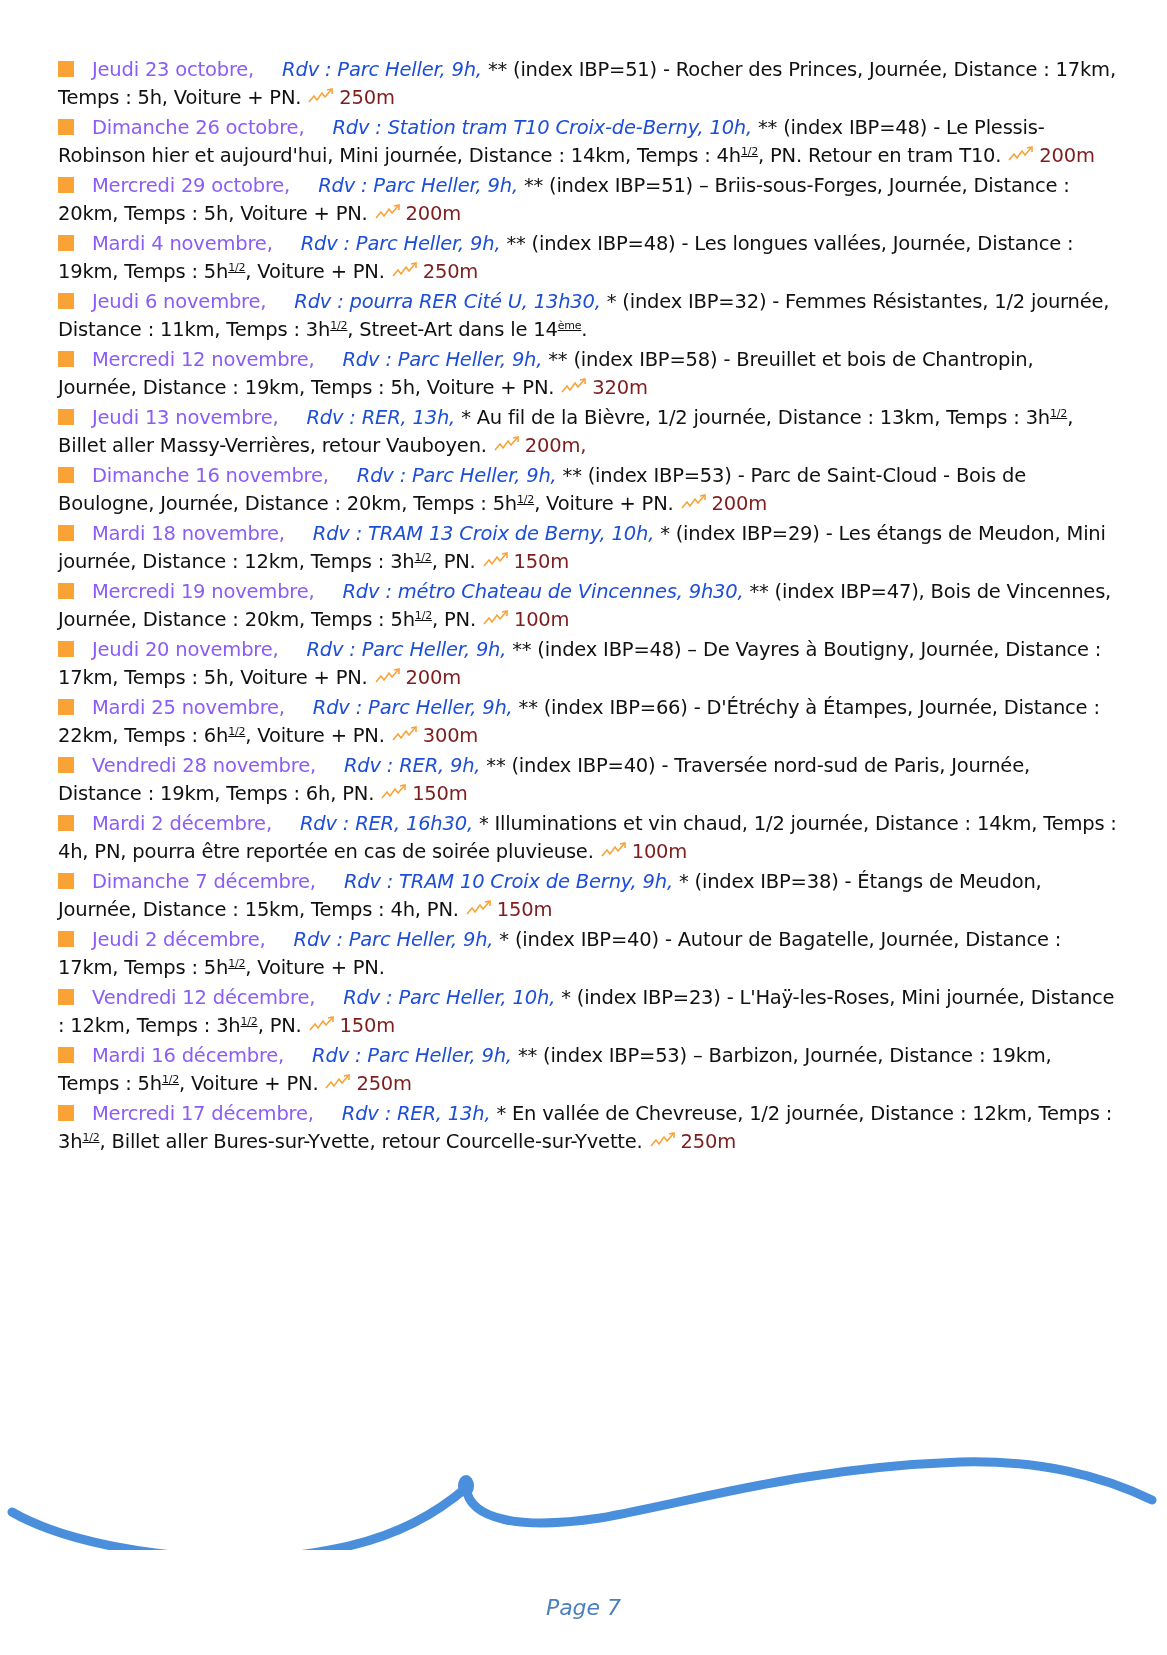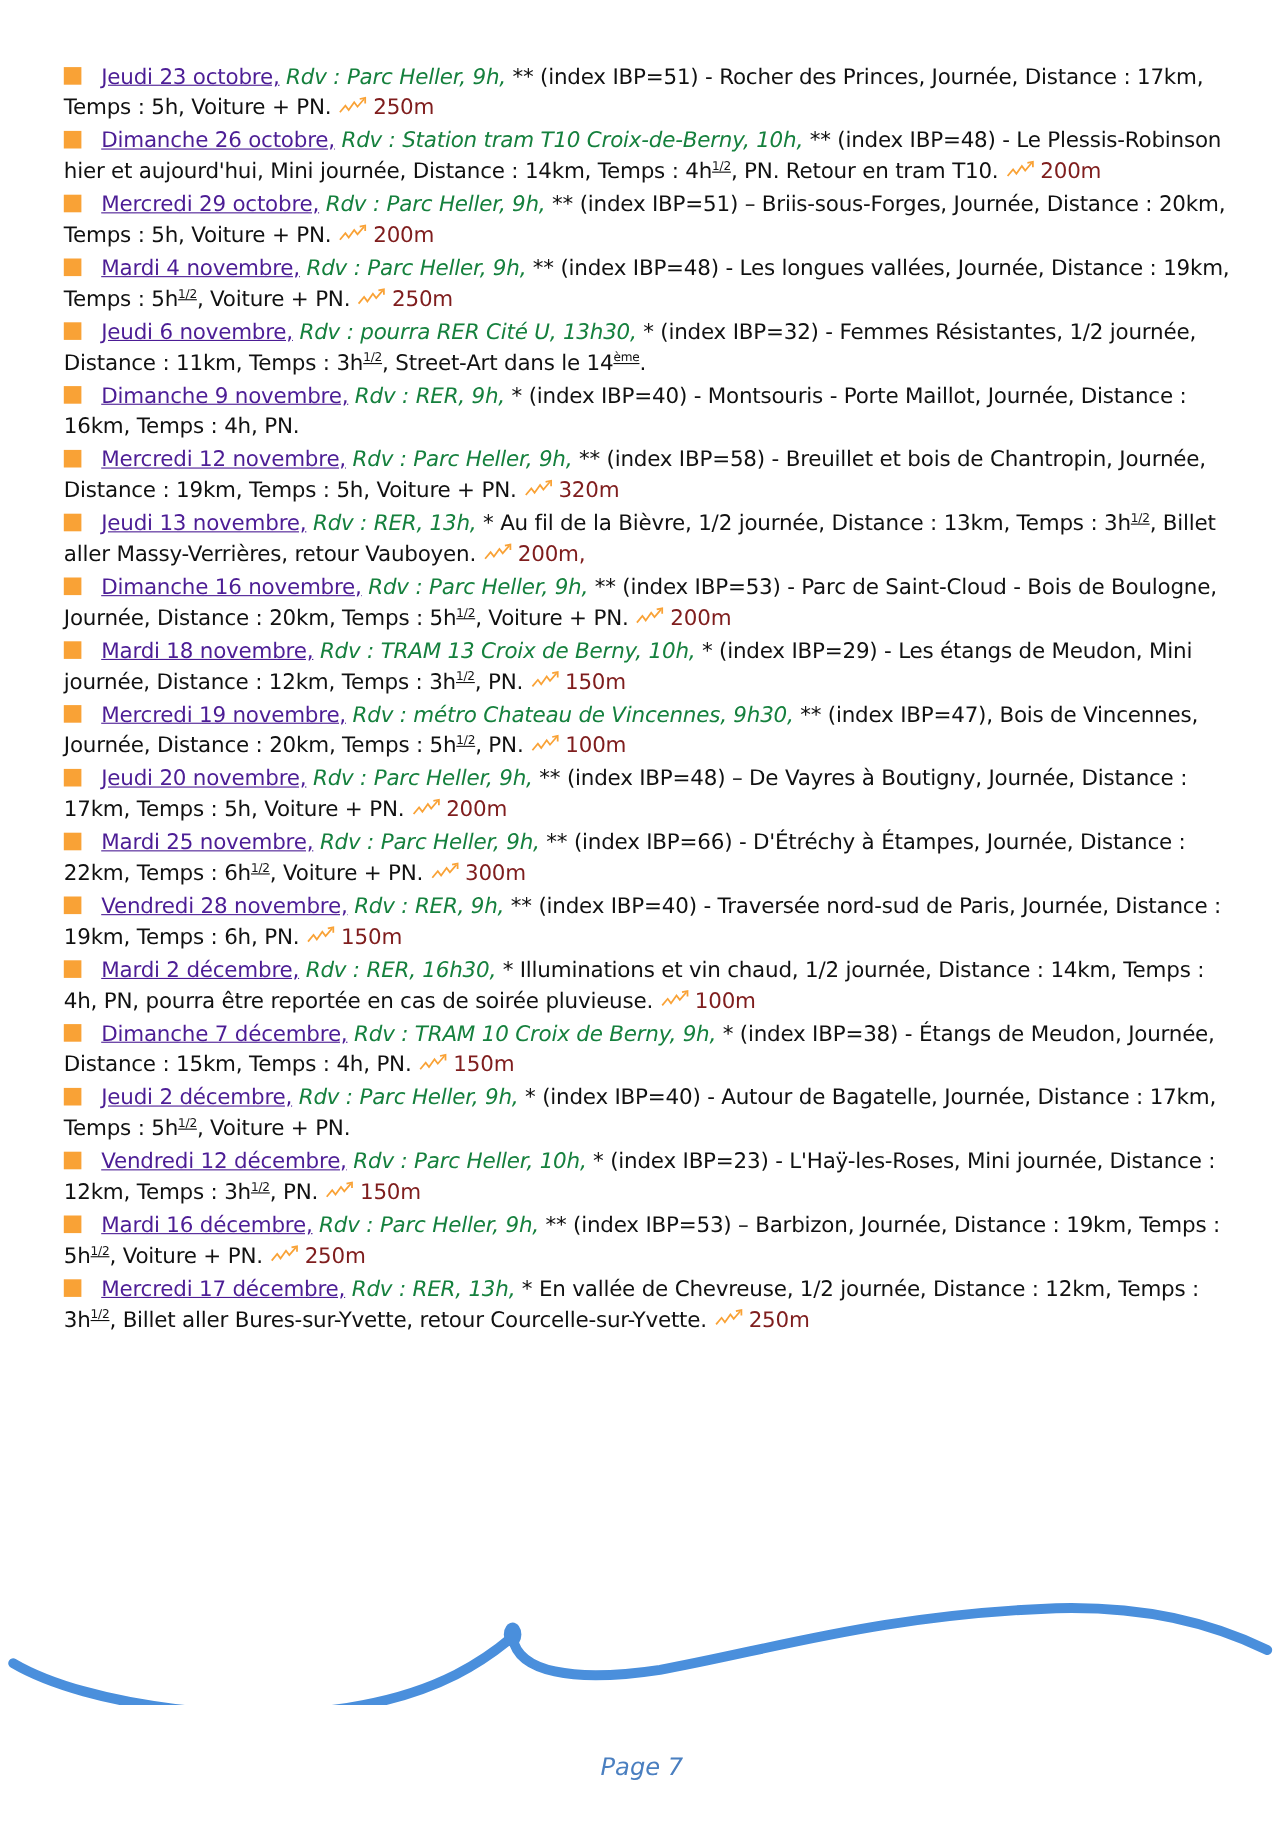--- a/index.html
+++ b/index.html
@@ -1,22 +1,22 @@
 <!DOCTYPE html>
 <html><head>
 <meta charset="utf-8">
 <style>
   html, body { margin:0; padding:0; background:#ffffff; }
   body { width:1167px; height:1655px; position:relative; overflow:hidden;
          font-family:"DejaVu Sans", "Liberation Sans", sans-serif; color:#111; }
   .content { position:absolute; left:58px; top:56px; width:1060px; }
   .entry { font-size:19.5px; line-height:28px; margin-bottom:2px; letter-spacing:-0.2px; }
   .entry .sq { display:inline-block; width:16px; height:16px; background:#f9a236; margin-right:18px; vertical-align:-1px; }
-  .entry .date { color:#4c1d95;text-decoration:underline; }
-  .entry .rdv { color:#15803d; font-style:italic; }
+  .entry .date { color:#8b5cf6; }
+  .entry .rdv { color:#1d4ed8; font-style:italic;margin-left:22px; }
   .entry .elev { color:#7f1d1d; }
   .entry .elev-icon { display:inline-block; width:28px; height:18px; vertical-align:-1px; margin-right:4px; }
   .entry sup { font-size:11px; line-height:0;text-decoration:underline; }
   .swirl { position:absolute; left:0; top:1440px; width:1167px; height:110px; }
   .page-num { position:absolute; left:0; width:1167px; top:1595px; text-align:center;
               color:#4a7fc0; font-style:italic; font-size:22px; font-family:"DejaVu Sans", sans-serif; }
 </style>
 </head>
 <body>
 
@@ -31,21 +31,20 @@
       </svg><span class="elev">200m</span></div>
     <div class="entry"><span class="sq"></span><span class="date">Mercredi 29 octobre,</span> <span class="rdv">Rdv : Parc Heller, 9h,</span> <span class="body">** (index IBP=51) – Briis-sous-Forges, Journée, Distance : 20km, Temps : 5h, Voiture + PN.</span> <svg class="elev-icon" viewBox="0 0 28 18">
         <polyline points="2,15 7,9 10,13 15,6 18,10 24,3" fill="none" stroke="#f9a236" stroke-width="1.6"></polyline>
         <polyline points="20,3 25,2 25,7" fill="none" stroke="#f9a236" stroke-width="1.6"></polyline>
       </svg><span class="elev">200m</span></div>
     <div class="entry"><span class="sq"></span><span class="date">Mardi 4 novembre,</span> <span class="rdv">Rdv : Parc Heller, 9h,</span> <span class="body">** (index IBP=48) - Les longues vallées, Journée, Distance : 19km, Temps : 5h<sup>1/2</sup>, Voiture + PN.</span> <svg class="elev-icon" viewBox="0 0 28 18">
         <polyline points="2,15 7,9 10,13 15,6 18,10 24,3" fill="none" stroke="#f9a236" stroke-width="1.6"></polyline>
         <polyline points="20,3 25,2 25,7" fill="none" stroke="#f9a236" stroke-width="1.6"></polyline>
       </svg><span class="elev">250m</span></div>
     <div class="entry"><span class="sq"></span><span class="date">Jeudi 6 novembre,</span> <span class="rdv">Rdv : pourra RER Cité U, 13h30,</span> <span class="body">* (index IBP=32) - Femmes Résistantes, 1/2 journée, Distance : 11km, Temps : 3h<sup>1/2</sup>, Street-Art dans le 14<sup>ème</sup>.</span></div>
-    <div class="entry"><span class="sq"></span><span class="date">Dimanche 9 novembre,</span> <span class="rdv">Rdv : RER, 9h,</span> <span class="body">* (index IBP=40) - Montsouris - Porte Maillot, Journée, Distance : 16km, Temps : 4h, PN.</span></div>
     <div class="entry"><span class="sq"></span><span class="date">Mercredi 12 novembre,</span> <span class="rdv">Rdv : Parc Heller, 9h,</span> <span class="body">** (index IBP=58) - Breuillet et bois de Chantropin, Journée, Distance : 19km, Temps : 5h, Voiture + PN.</span> <svg class="elev-icon" viewBox="0 0 28 18">
         <polyline points="2,15 7,9 10,13 15,6 18,10 24,3" fill="none" stroke="#f9a236" stroke-width="1.6"></polyline>
         <polyline points="20,3 25,2 25,7" fill="none" stroke="#f9a236" stroke-width="1.6"></polyline>
       </svg><span class="elev">320m</span></div>
     <div class="entry"><span class="sq"></span><span class="date">Jeudi 13 novembre,</span> <span class="rdv">Rdv : RER, 13h,</span> <span class="body">* Au fil de la Bièvre, 1/2 journée, Distance : 13km, Temps : 3h<sup>1/2</sup>, Billet aller Massy-Verrières, retour Vauboyen.</span> <svg class="elev-icon" viewBox="0 0 28 18">
         <polyline points="2,15 7,9 10,13 15,6 18,10 24,3" fill="none" stroke="#f9a236" stroke-width="1.6"></polyline>
         <polyline points="20,3 25,2 25,7" fill="none" stroke="#f9a236" stroke-width="1.6"></polyline>
       </svg><span class="elev">200m,</span></div>
     <div class="entry"><span class="sq"></span><span class="date">Dimanche 16 novembre,</span> <span class="rdv">Rdv : Parc Heller, 9h,</span> <span class="body">** (index IBP=53) - Parc de Saint-Cloud - Bois de Boulogne, Journée, Distance : 20km, Temps : 5h<sup>1/2</sup>, Voiture + PN.</span> <svg class="elev-icon" viewBox="0 0 28 18">
         <polyline points="2,15 7,9 10,13 15,6 18,10 24,3" fill="none" stroke="#f9a236" stroke-width="1.6"></polyline>

